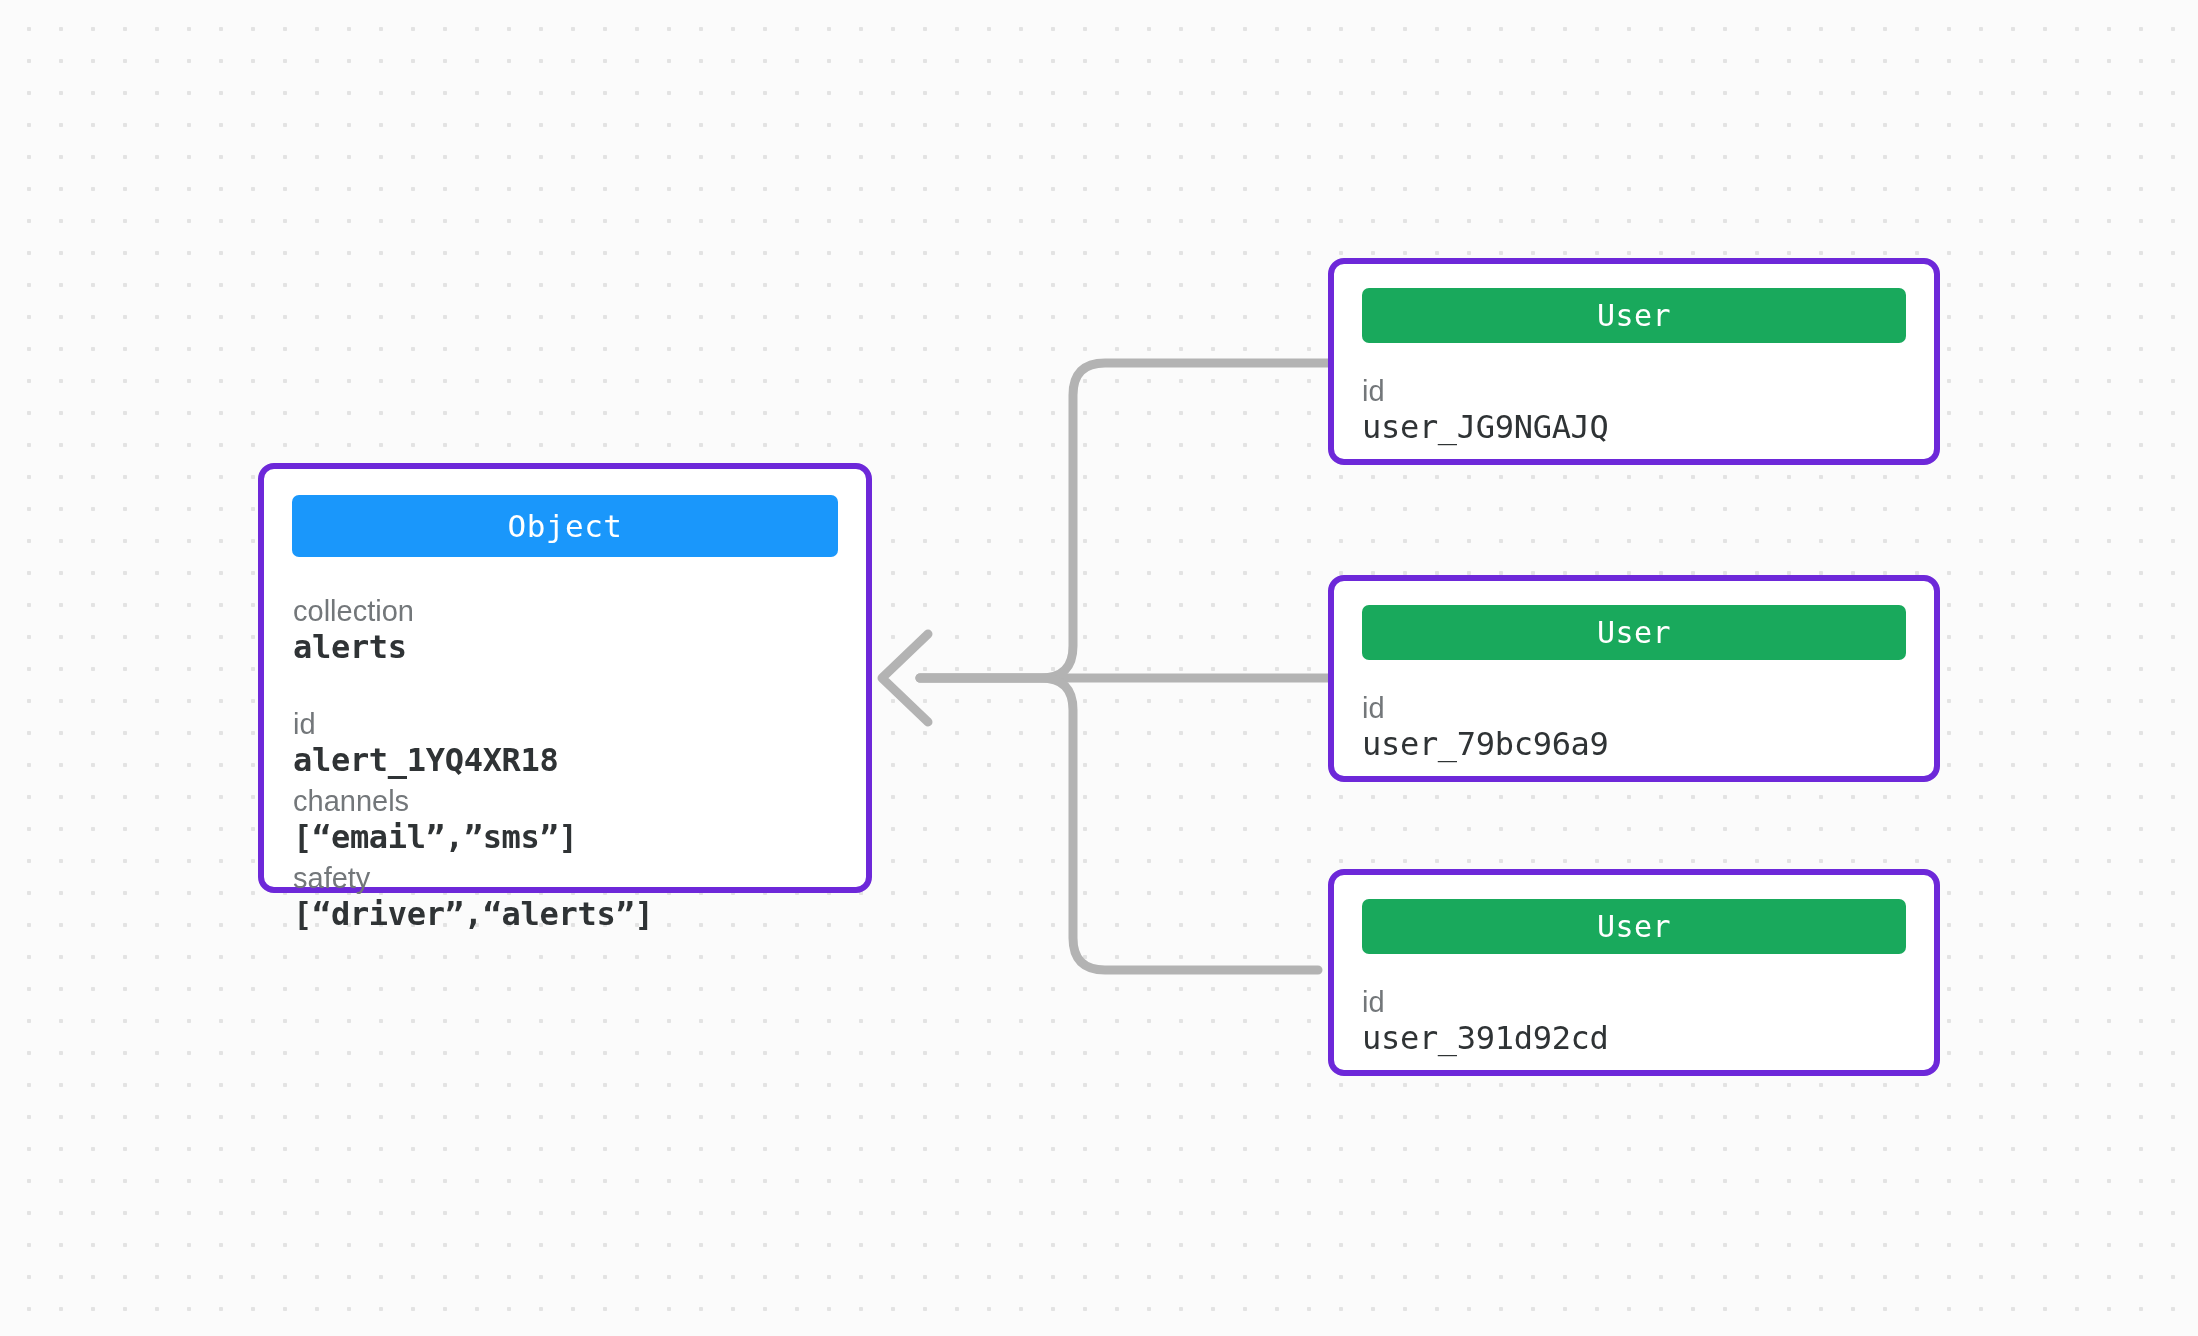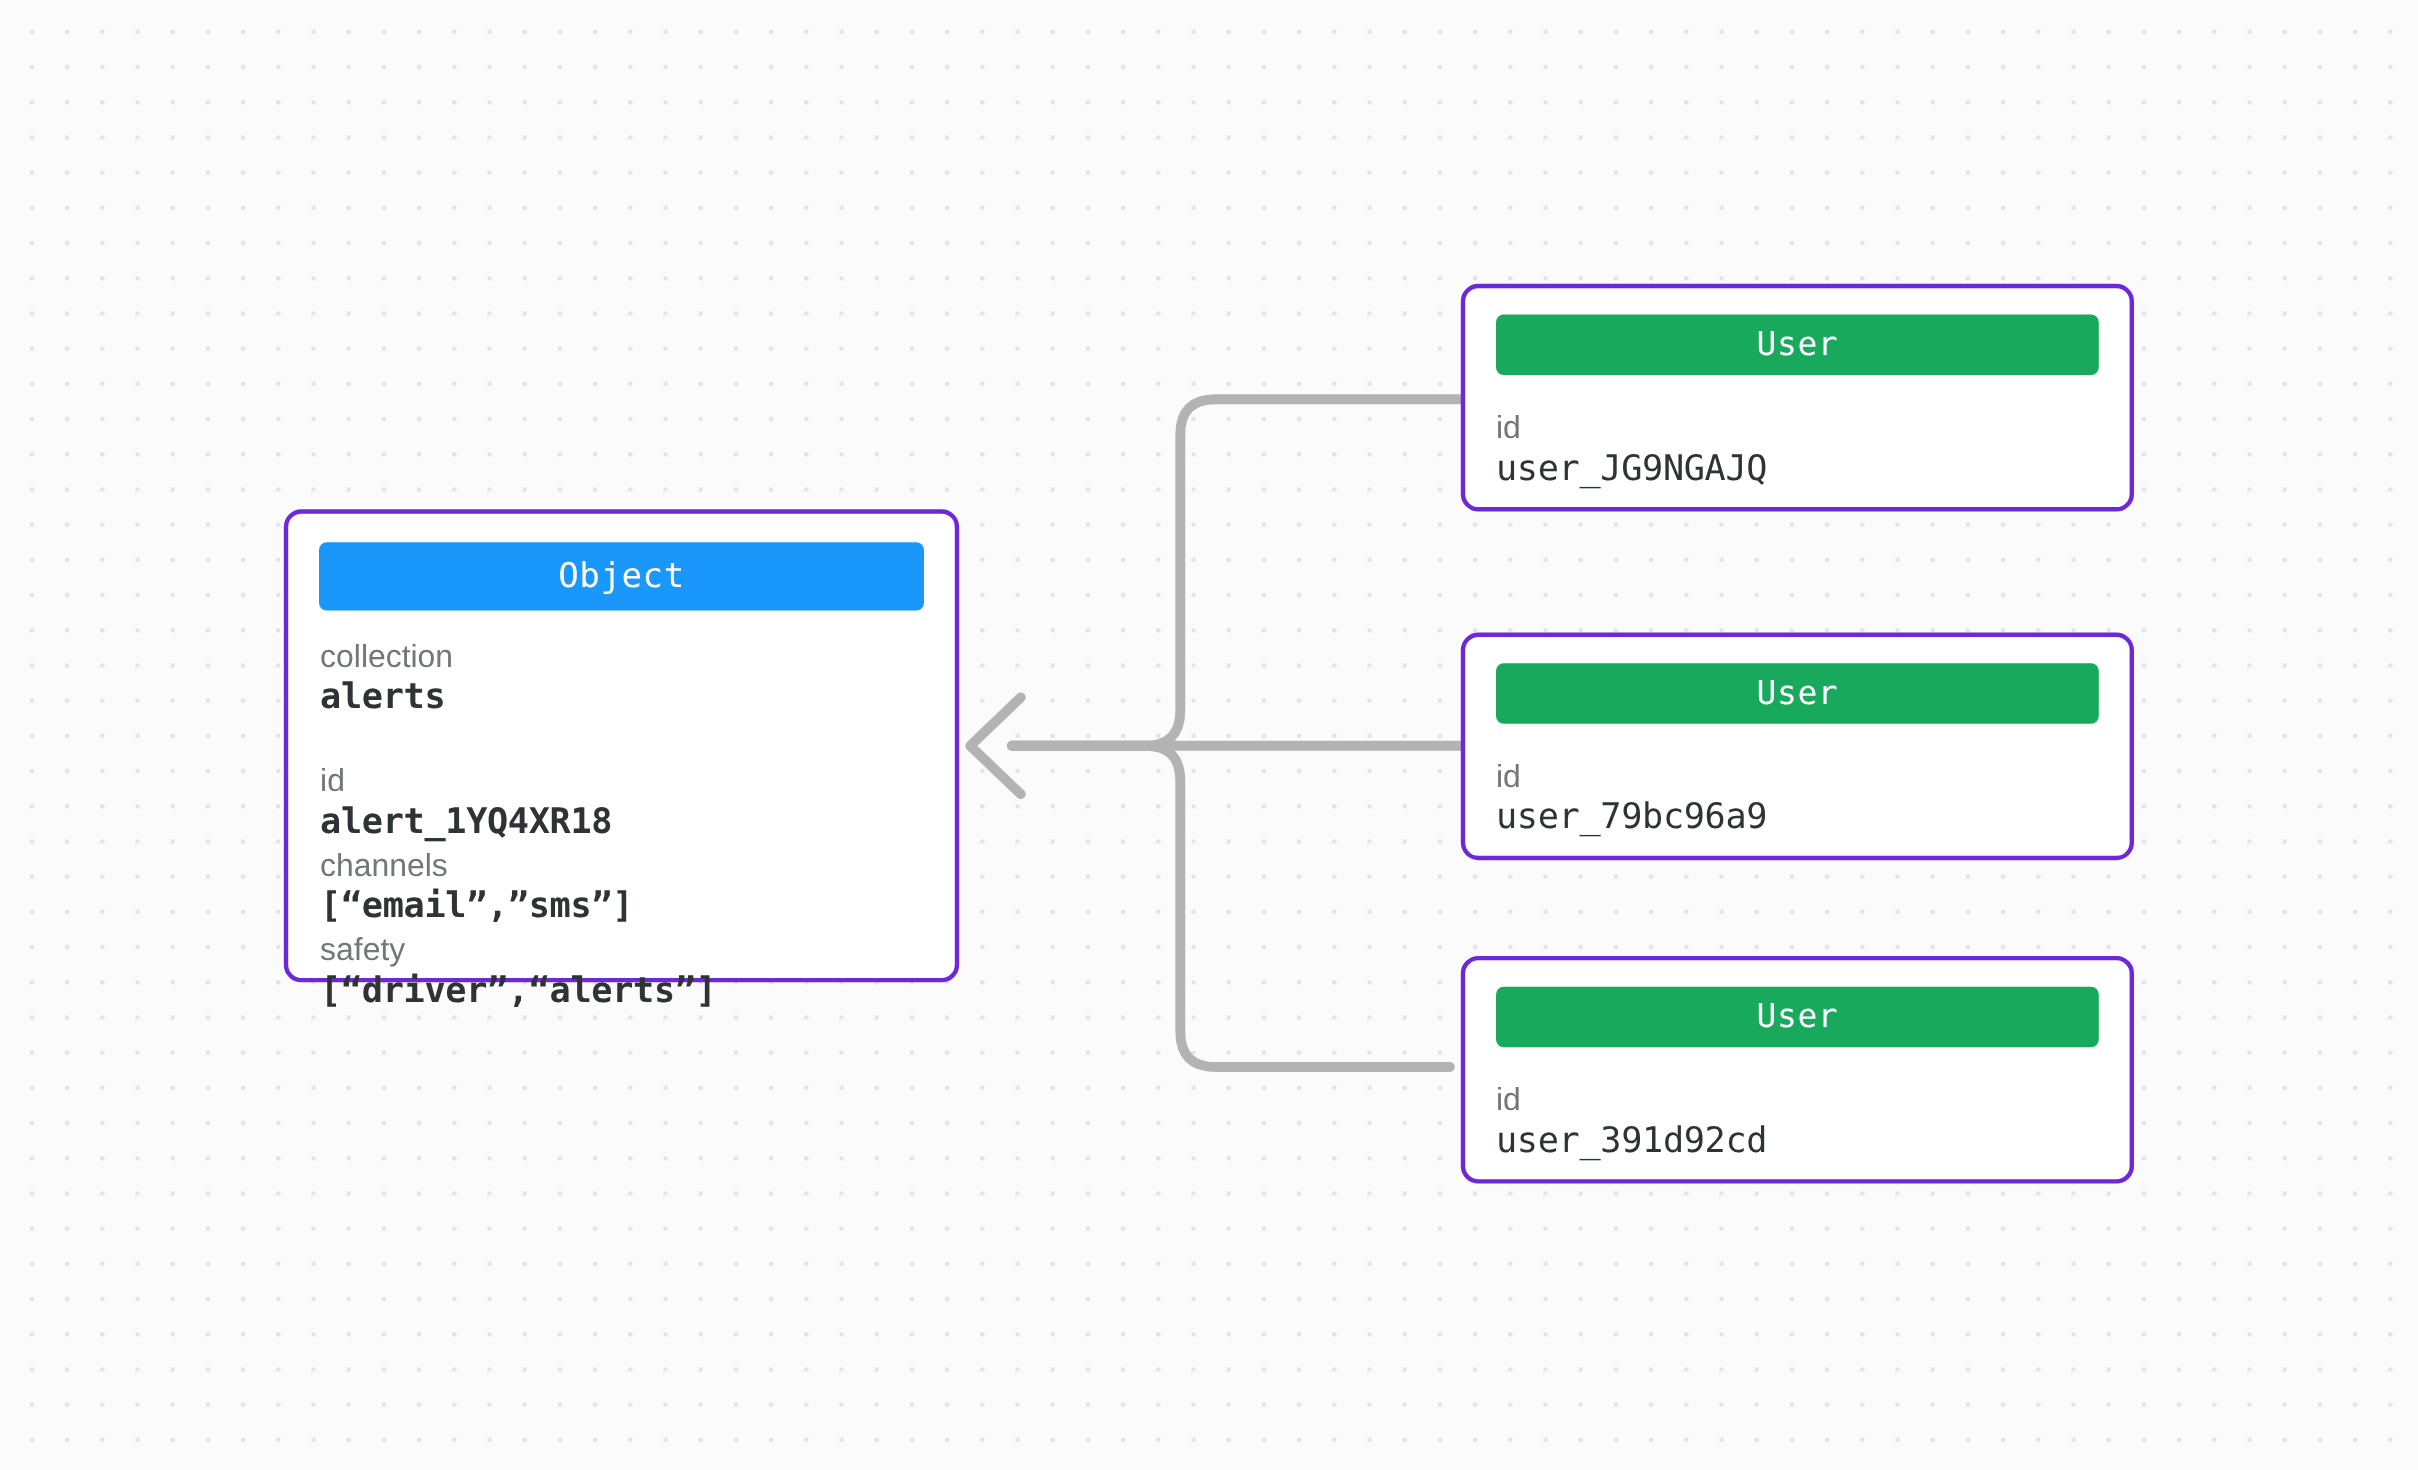--- a/index.html
+++ b/index.html
@@ -34,21 +34,21 @@
     width: 2198px;
     height: 1336px;
     pointer-events: none;
     z-index: 1;
   }
 
   
   .node {
     position: absolute;
     background: #ffffff;
-    border: 4px solid #6d28d9;
+    border: 6px solid #6d28d9;
     border-radius: 16px;
     z-index: 2;
   }
 
   .node-header {
     border-radius: 7px;
     color: #ffffff;
     font-family: "DejaVu Sans Mono", "Liberation Mono", monospace;
     text-align: center;
     letter-spacing: 0.5px;
@@ -90,21 +90,21 @@
     width: 614px;
     height: 430px;
     padding: 26px 28px 22px 28px;
   }
 
   #node-object .node-header {
     background: #1a97fb;
     height: 62px;
     line-height: 62px;
     font-size: 31px;
-    margin-bottom: 26px;
+    margin-bottom: 38px;
   }
 
   #node-object .row-key { font-size: 29px; }
   #node-object .row-val { font-size: 32px; font-weight: bold; }
 
   #node-object .row { padding: 0 1px; }
 
   #node-object .row-group-a { margin-bottom: 42px; }
 
   #node-object .row-group-b .row + .row { margin-top: 6px; }

